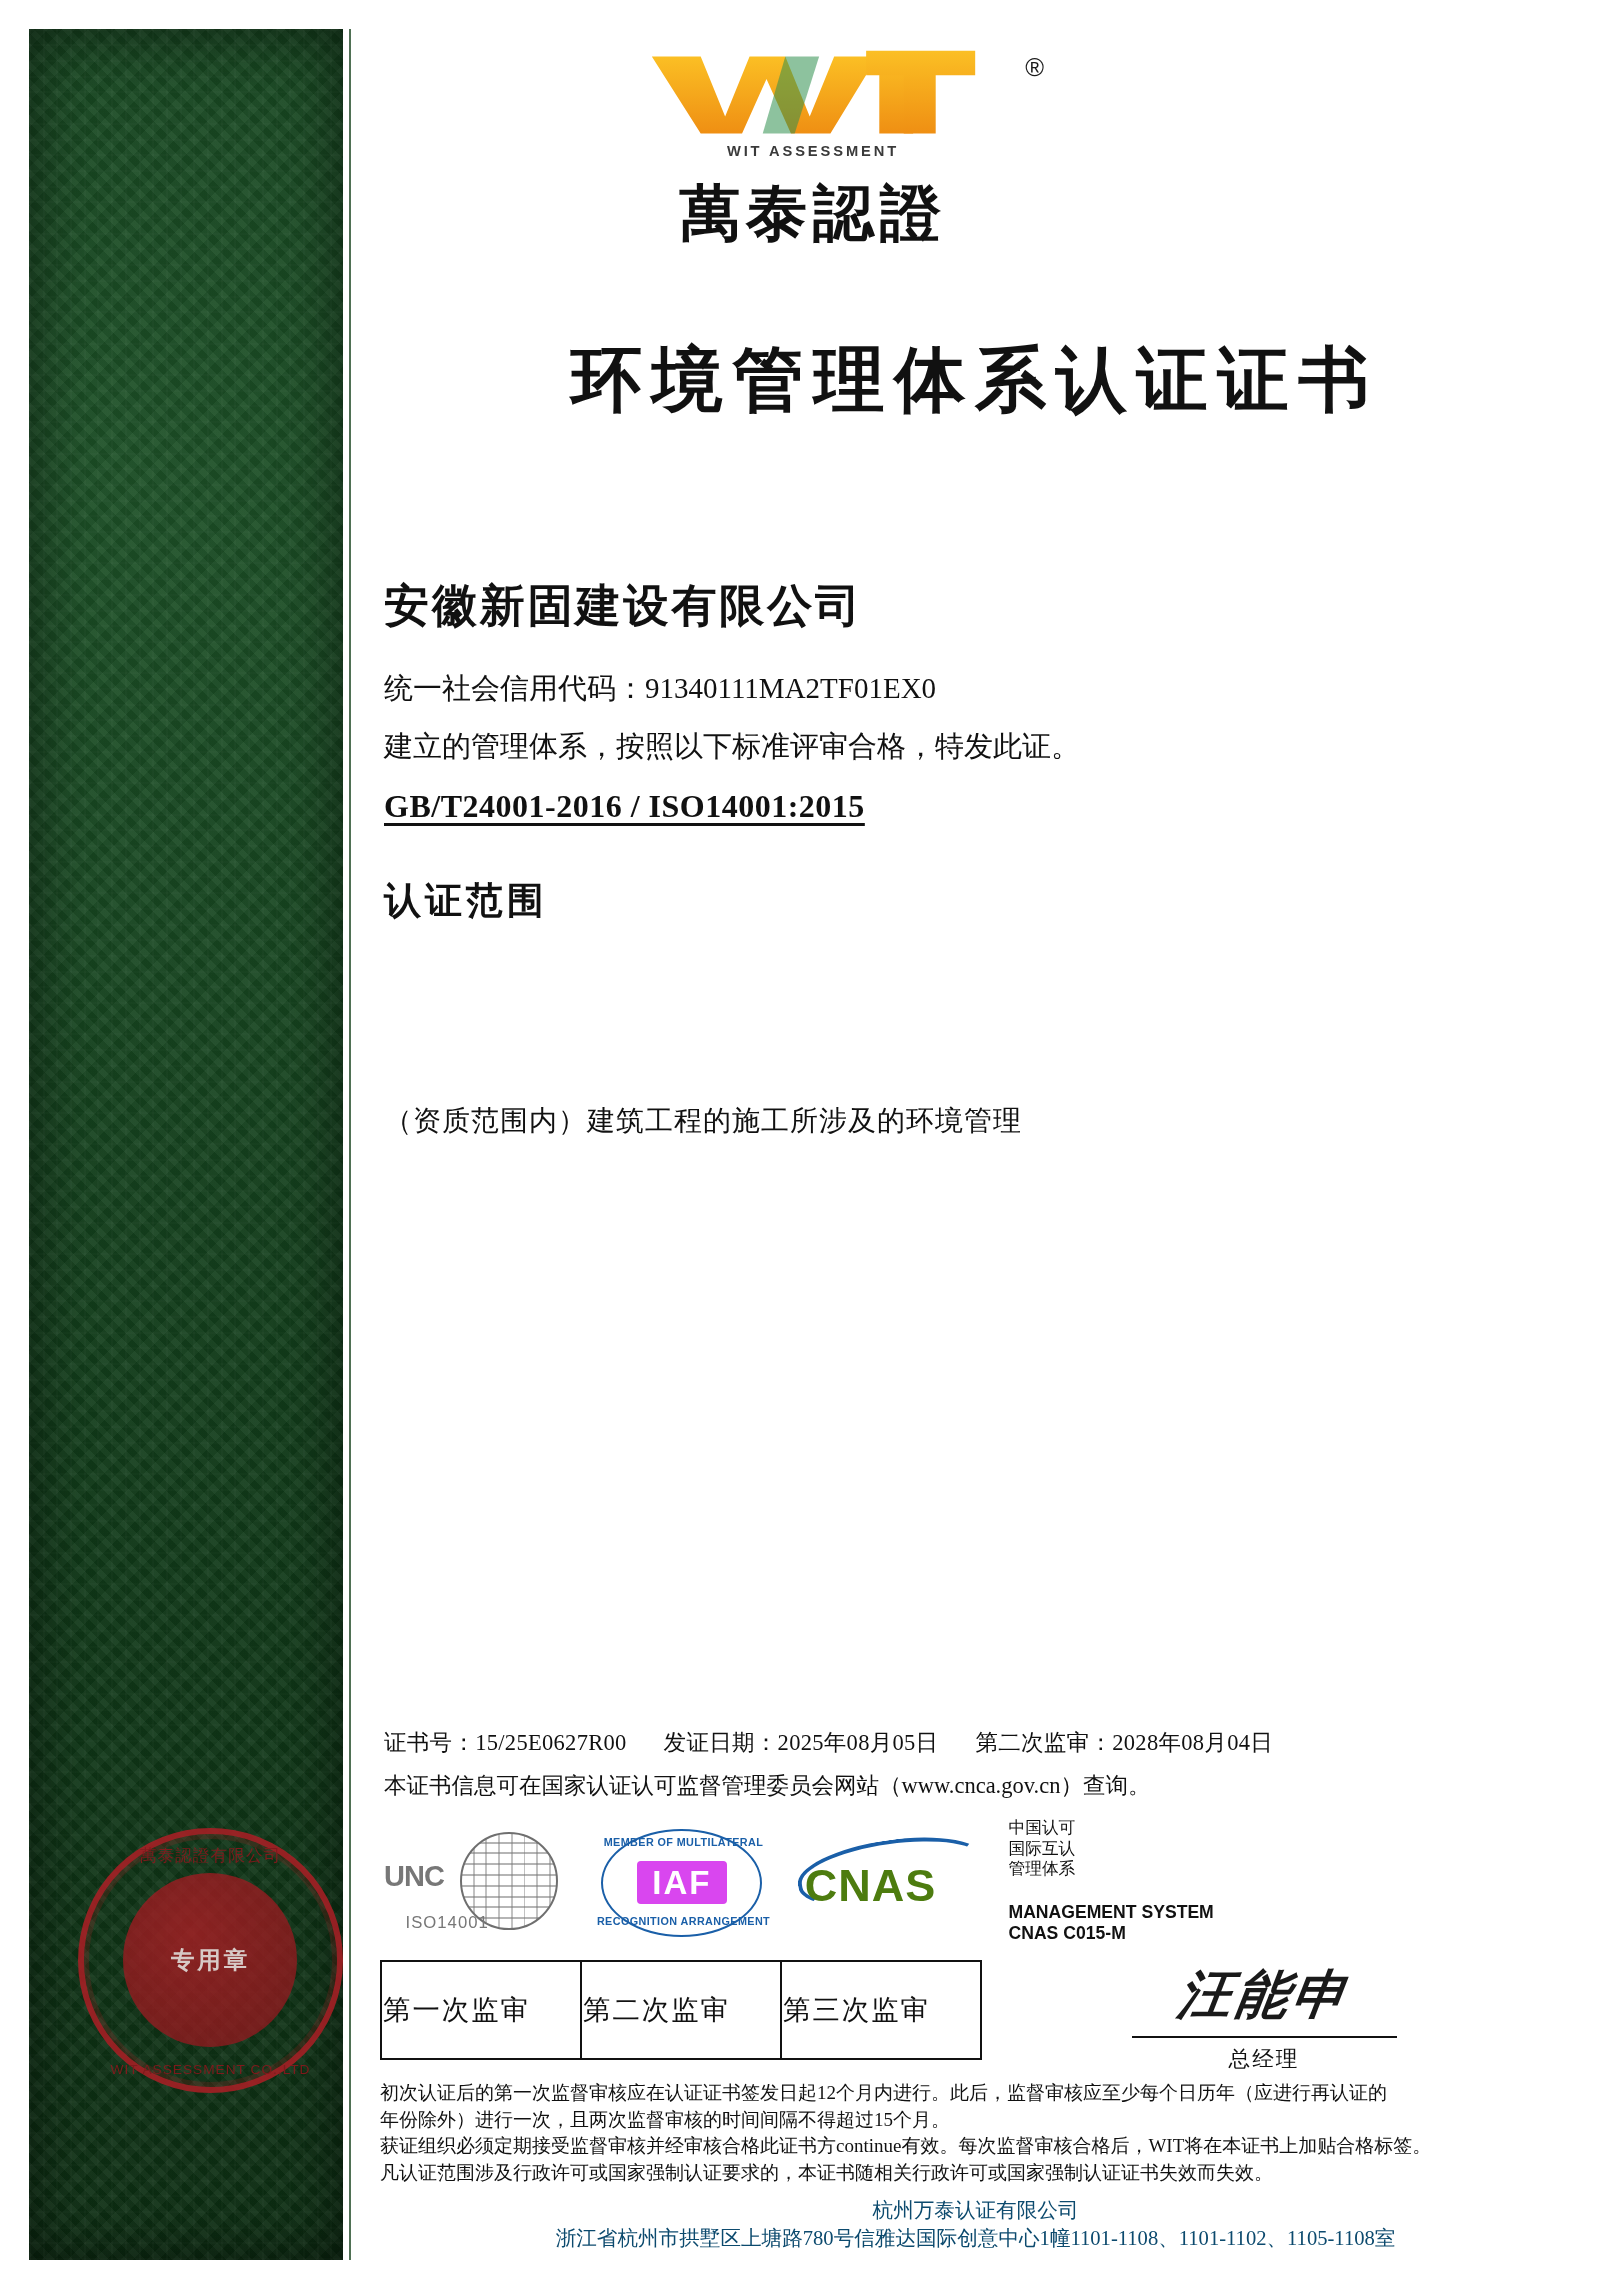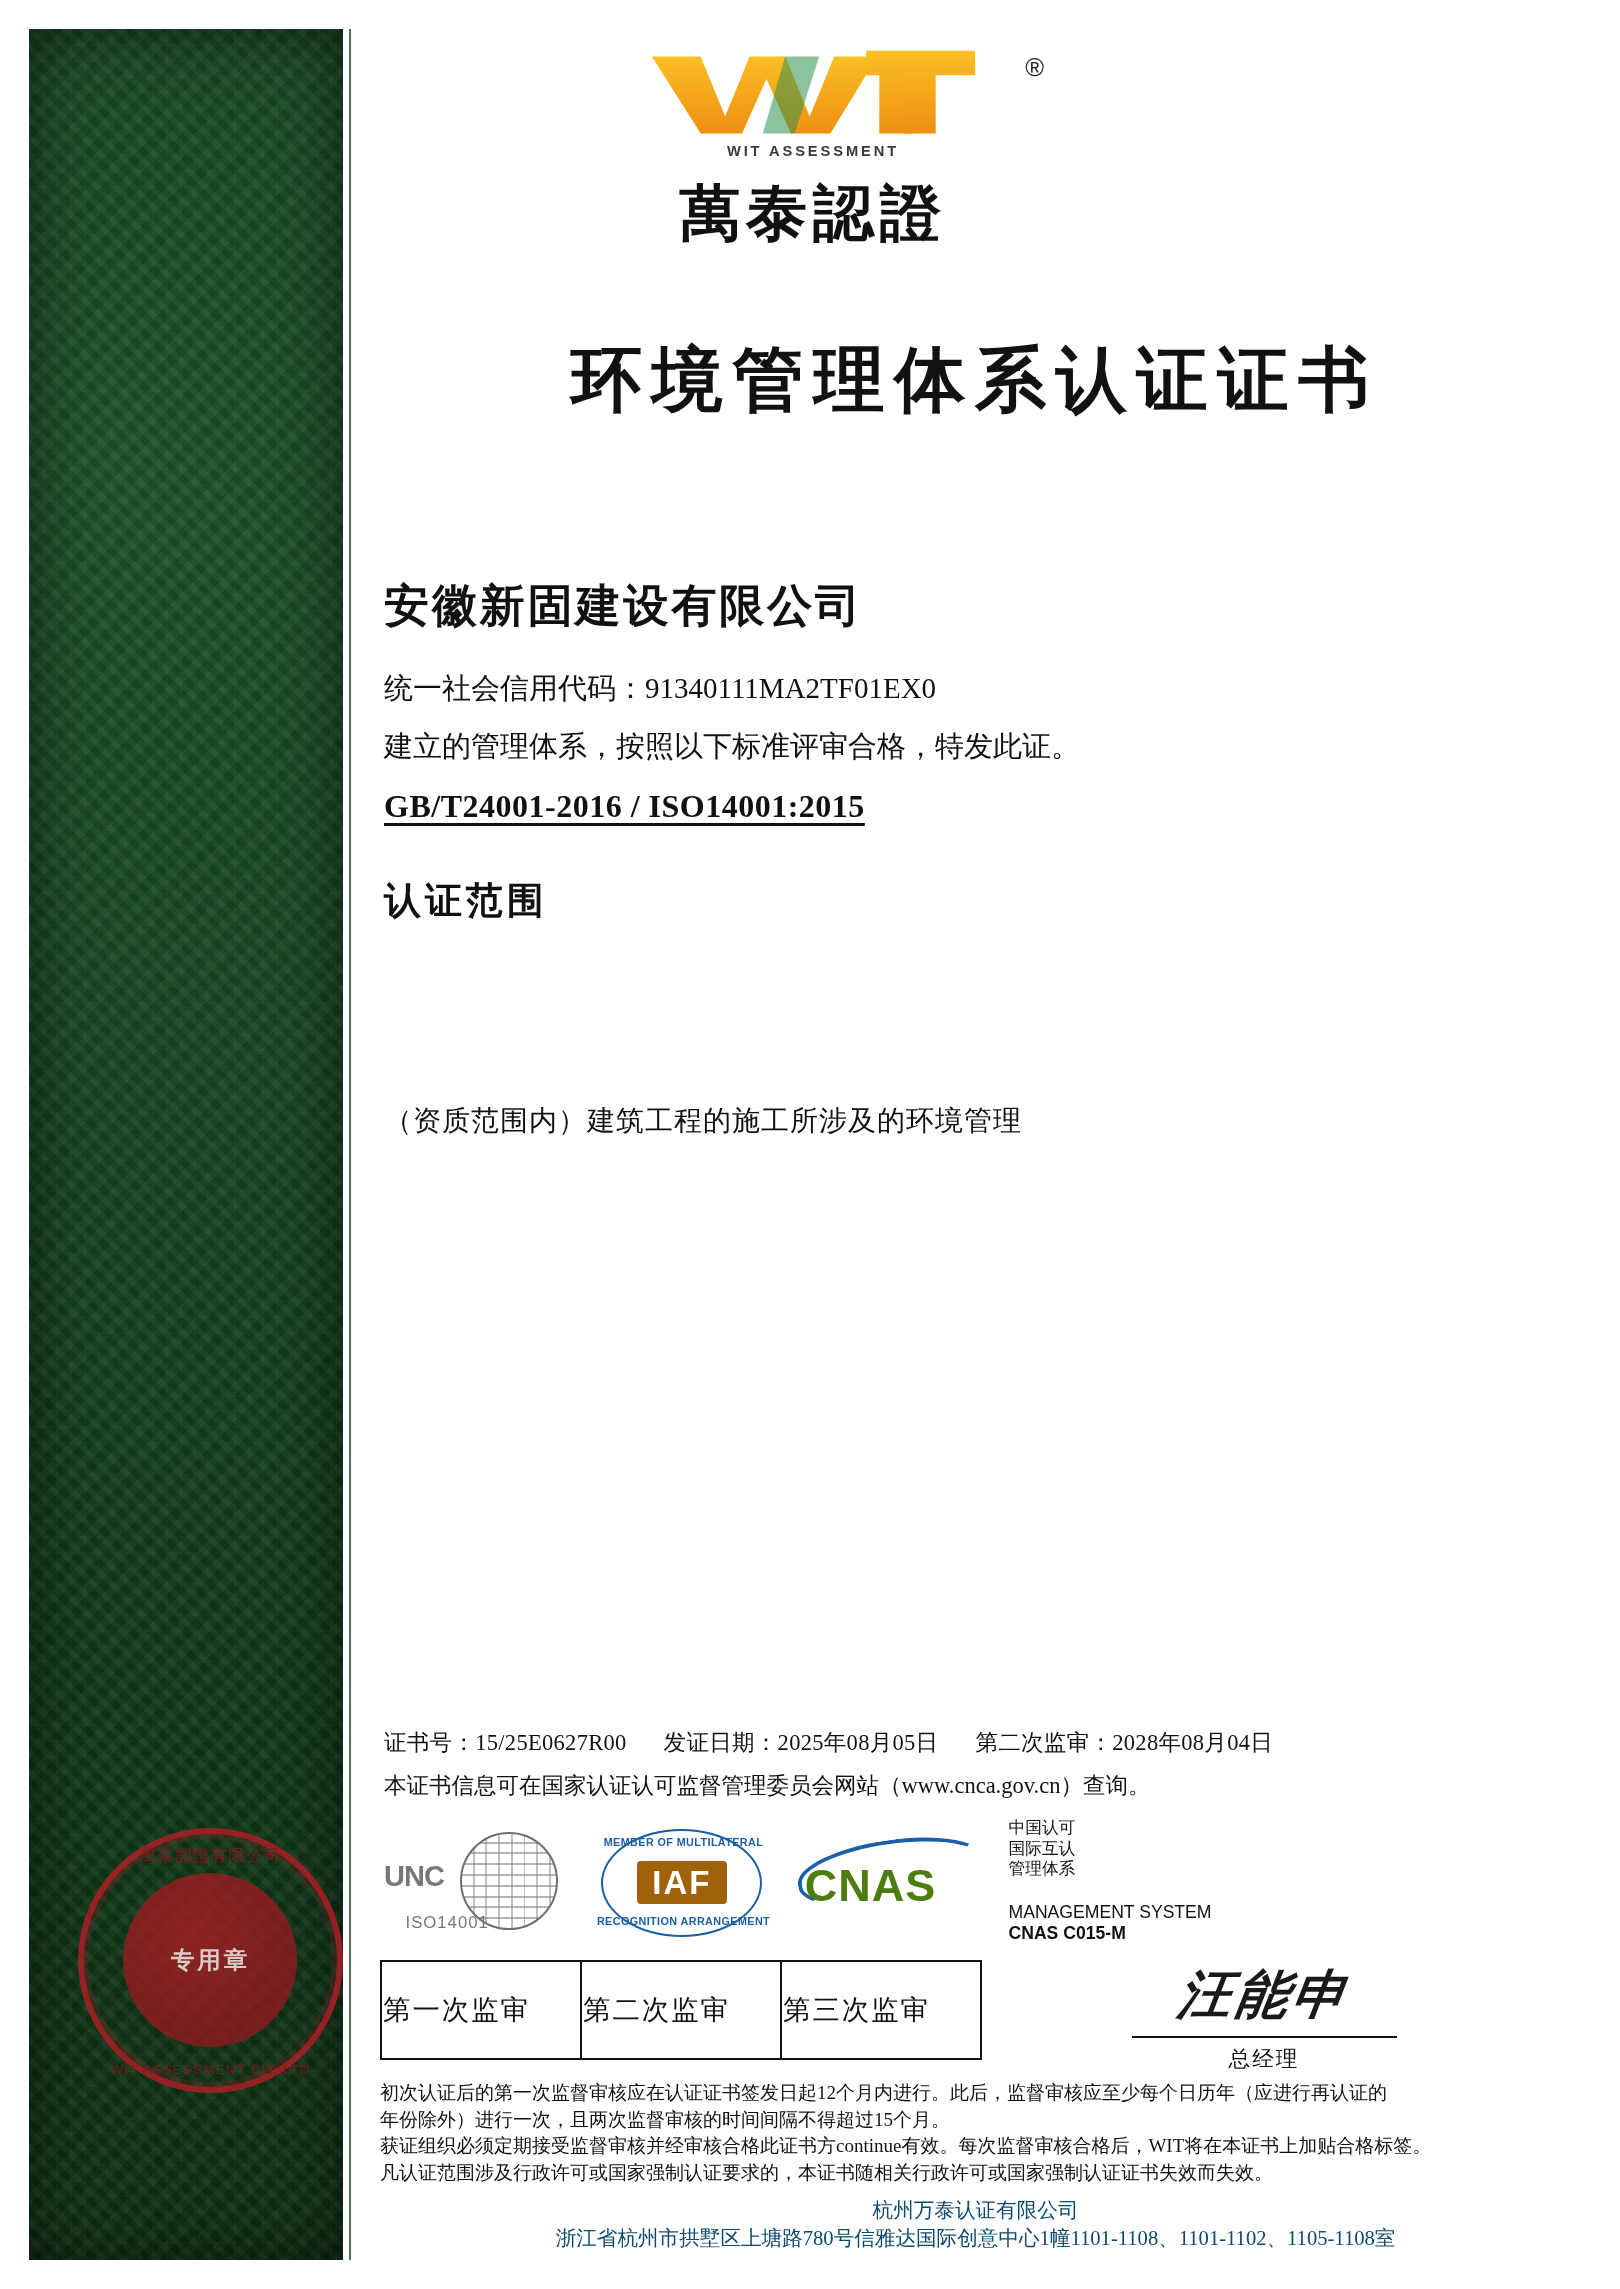--- a/index.html
+++ b/index.html
@@ -218,21 +218,21 @@
     top: 2px;
     width: 157px;
     height: 104px;
     border-radius: 50%;
     border: 2.9px solid #1a5fa8;
     display: flex;
     align-items: center;
     justify-content: center;
   }
   .iaf-band {
-    background: #a16207;
+    background: #d946ef;
     color: #fff;
     font-family: "Liberation Sans", sans-serif;
     font-weight: 700;
     font-size: 33px;
     letter-spacing: 2px;
     padding: 2.9px 15.7px;
     border-radius: 3.9px;
   }
   .iaf-top, .iaf-bottom {
     position: absolute;
@@ -271,21 +271,21 @@
     color: #4d7c0f;
     letter-spacing: 1px;
     margin-top: 8px;
   }
   .cnas-meta {
     font-family: "Liberation Sans", sans-serif;
     color: #111;
     line-height: 1.22;
   }
   .cnas-meta .cn { font-size: 16.7px; }
-  .cnas-meta .ms { font-size: 17.6px; font-weight: 400; margin-top: 22px; }
+  .cnas-meta .ms { font-size: 17.6px; font-weight: 700; margin-top: 22px; }
   .cnas-meta .code { font-size: 17.6px; font-weight: 700; }
 
   
   .surv-table {
     position: absolute;
     left: 380px;
     top: 1960px;
     border-collapse: collapse;
   }
   .surv-table td {

